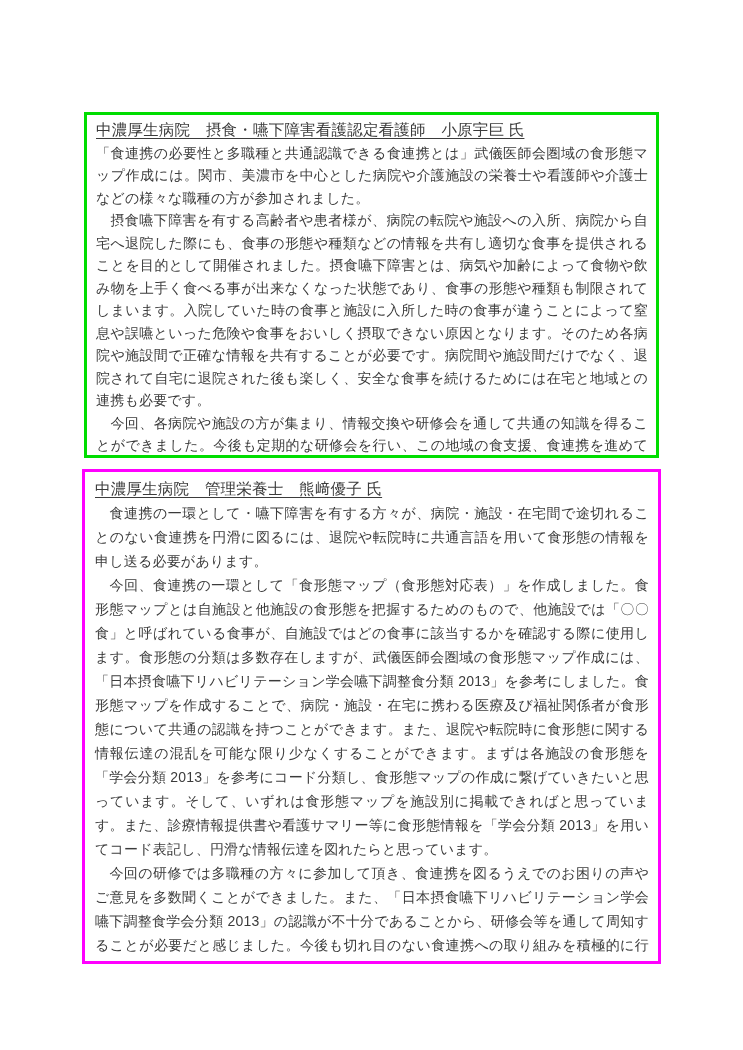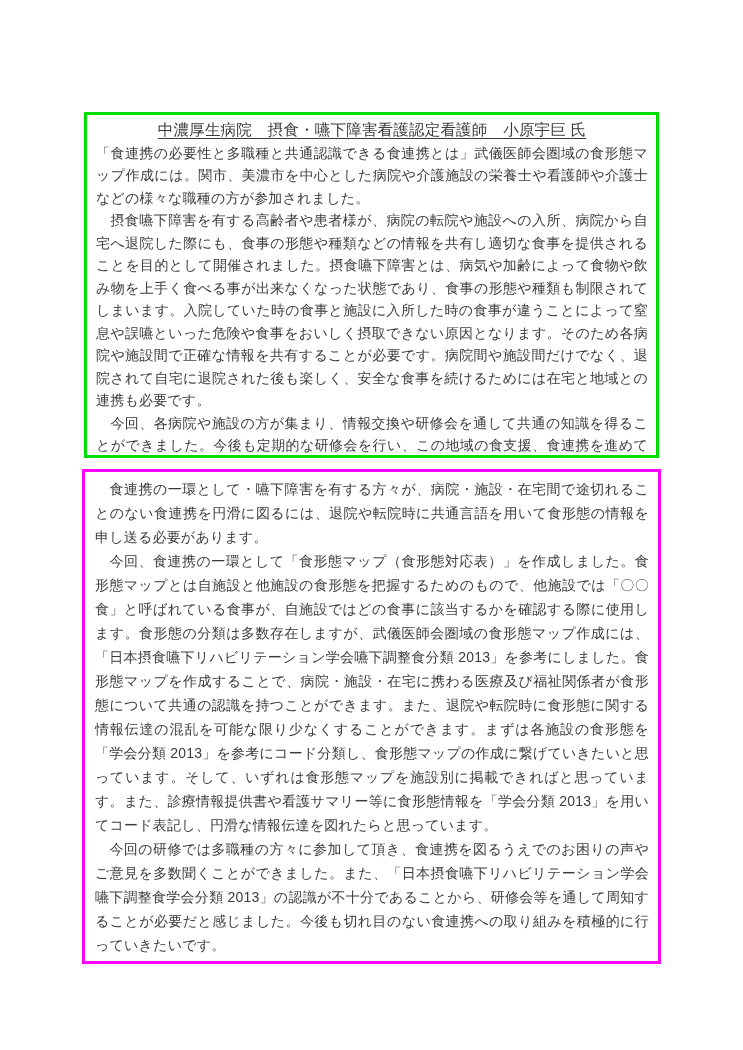--- a/index.html
+++ b/index.html
@@ -40,21 +40,21 @@
     height: 495px;
     border: 3px solid #ff00ff;
     padding: 5px 9px 5px 10px;
     font-size: 14px;
     line-height: 24px;
   }
   .report-title {
     margin: 0;
     font-size: 15.5px;
     font-weight: normal;
-    text-align: center;
+    text-align: left;
     text-decoration: underline;
     text-underline-offset: 3px;
     white-space: nowrap;
   }
   .report-paragraph {
     margin: 0;
   }
 </style>
 </head>
 <body>
@@ -62,18 +62,19 @@
 <div class="page">
 
   <section class="report report--nurse" style="border-color: rgb(0, 221, 0);">
     <h2 class="report-title">中濃厚生病院　摂食・嚥下障害看護認定看護師　小原宇巨 氏</h2>
     <p class="report-paragraph">「食連携の必要性と多職種と共通認識できる食連携とは」武儀医師会圏域の食形態マップ作成には。関市、美濃市を中心とした病院や介護施設の栄養士や看護師や介護士などの様々な職種の方が参加されました。</p>
     <p class="report-paragraph">　摂食嚥下障害を有する高齢者や患者様が、病院の転院や施設への入所、病院から自宅へ退院した際にも、食事の形態や種類などの情報を共有し適切な食事を提供されることを目的として開催されました。摂食嚥下障害とは、病気や加齢によって食物や飲み物を上手く食べる事が出来なくなった状態であり、食事の形態や種類も制限されてしまいます。入院していた時の食事と施設に入所した時の食事が違うことによって窒息や誤嚥といった危険や食事をおいしく摂取できない原因となります。そのため各病院や施設間で正確な情報を共有することが必要です。病院間や施設間だけでなく、退院されて自宅に退院された後も楽しく、安全な食事を続けるためには在宅と地域との連携も必要です。</p>
     <p class="report-paragraph">　今回、各病院や施設の方が集まり、情報交換や研修会を通して共通の知識を得ることができました。今後も定期的な研修会を行い、この地域の食支援、食連携を進めていこうと思います。</p>
   </section>
 
   <section class="report report--dietitian" style="border-color: rgb(255, 0, 255);">
+    <h2 class="report-title">中濃厚生病院　管理栄養士　熊﨑優子 氏</h2>
     <p class="report-paragraph">　食連携の一環として・嚥下障害を有する方々が、病院・施設・在宅間で途切れることのない食連携を円滑に図るには、退院や転院時に共通言語を用いて食形態の情報を申し送る必要があります。</p>
     <p class="report-paragraph">　今回、食連携の一環として「食形態マップ（食形態対応表）」を作成しました。食形態マップとは自施設と他施設の食形態を把握するためのもので、他施設では「〇〇食」と呼ばれている食事が、自施設ではどの食事に該当するかを確認する際に使用します。食形態の分類は多数存在しますが、武儀医師会圏域の食形態マップ作成には、「日本摂食嚥下リハビリテーション学会嚥下調整食分類 2013」を参考にしました。食形態マップを作成することで、病院・施設・在宅に携わる医療及び福祉関係者が食形態について共通の認識を持つことができます。また、退院や転院時に食形態に関する情報伝達の混乱を可能な限り少なくすることができます。まずは各施設の食形態を「学会分類 2013」を参考にコード分類し、食形態マップの作成に繋げていきたいと思っています。そして、いずれは食形態マップを施設別に掲載できればと思っています。また、診療情報提供書や看護サマリー等に食形態情報を「学会分類 2013」を用いてコード表記し、円滑な情報伝達を図れたらと思っています。</p>
     <p class="report-paragraph">　今回の研修では多職種の方々に参加して頂き、食連携を図るうえでのお困りの声やご意見を多数聞くことができました。また、「日本摂食嚥下リハビリテーション学会嚥下調整食学会分類 2013」の認識が不十分であることから、研修会等を通して周知することが必要だと感じました。今後も切れ目のない食連携への取り組みを積極的に行っていきたいです。</p>
   </section>
 
 </div>
 
 </body></html>

